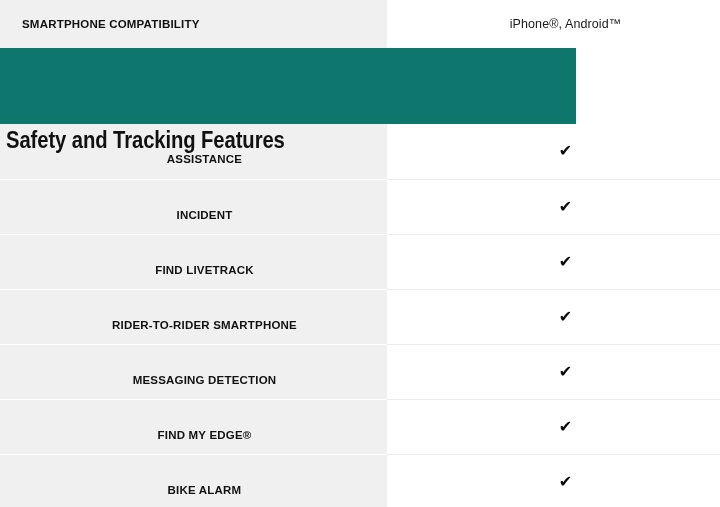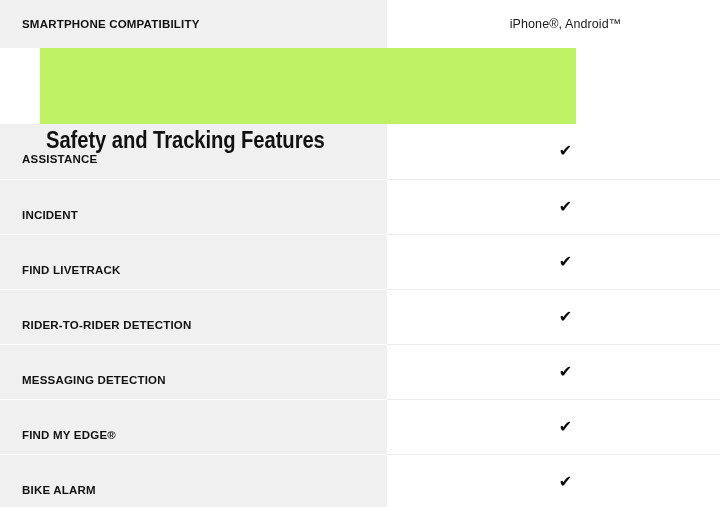--- a/index.html
+++ b/index.html
@@ -30,21 +30,21 @@
     table-layout: fixed;
   }
   .spec-row {
     height: 55px;
   }
   .spec-row .label-cell {
     width: 365px;
     background: #f0f0f0;
     padding: 16px 0 0 22px;
     vertical-align: middle;
-    text-align: left;
+    text-align: center;
     font-size: 11.5px;
     font-weight: bold;
     letter-spacing: 0.2px;
     color: #111111;
     border-bottom: 1px solid #ffffff;
   }
   .spec-row .value-cell {
     width: 355px;
     background: #ffffff;
     vertical-align: middle;
@@ -95,22 +95,21 @@
     letter-spacing: -0.1px;
     color: #111111;
     transform: scaleX(0.88);
     transform-origin: left center;
     white-space: nowrap;
   }
 
   .heading-zone {
     position: relative;
     height: 76px;
-    background: #bef264;
-    margin-left: 40px;
+    background: #0f766e;
   }
 
   .check {
     display: inline-block;
     font-size: 16px;
     line-height: 1;
     color: #0a0a0a;
     font-family: "DejaVu Sans", sans-serif;
     font-weight: bold;
   }
@@ -147,21 +146,21 @@
           <span class="check">✔</span>
         </td>
       </tr>
       <tr class="spec-row">
         <td class="label-cell">FIND LIVETRACK</td>
         <td class="value-cell">
           <span class="check">✔</span>
         </td>
       </tr>
       <tr class="spec-row">
-        <td class="label-cell">RIDER-TO-RIDER DETECTION</td>
+        <td class="label-cell">RIDER-TO-RIDER SMARTPHONE</td>
         <td class="value-cell">
           <span class="check">✔</span>
         </td>
       </tr>
       <tr class="spec-row">
         <td class="label-cell">MESSAGING DETECTION</td>
         <td class="value-cell">
           <span class="check">✔</span>
         </td>
       </tr>

